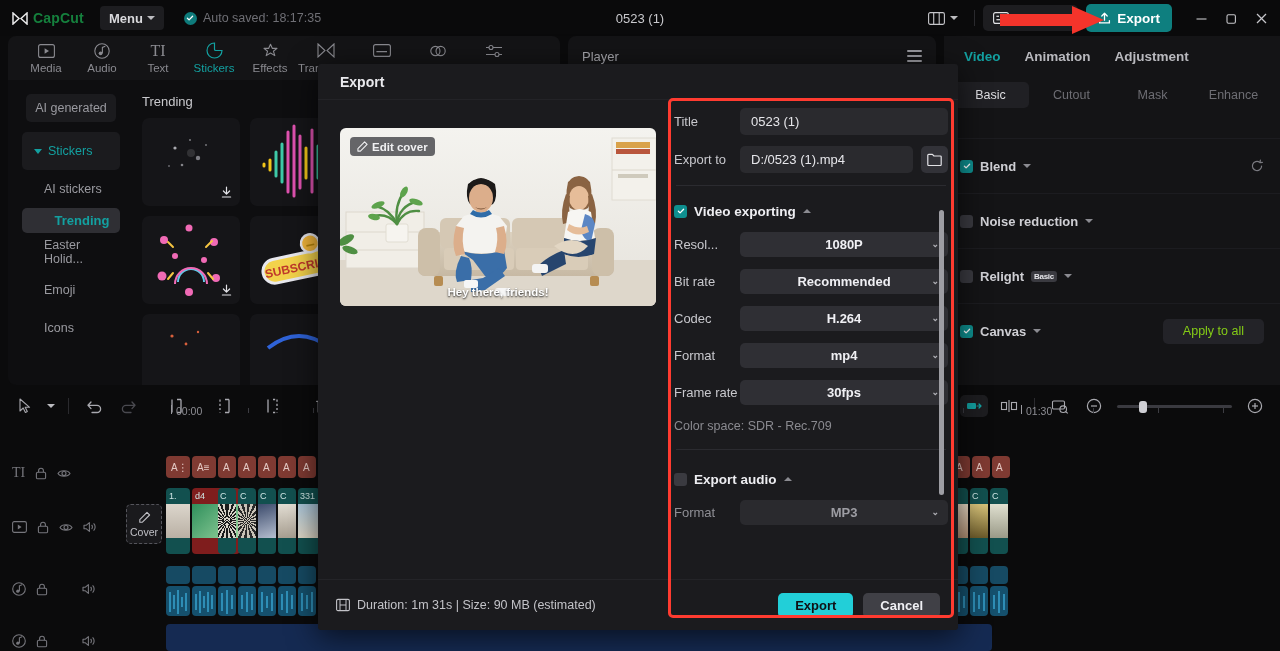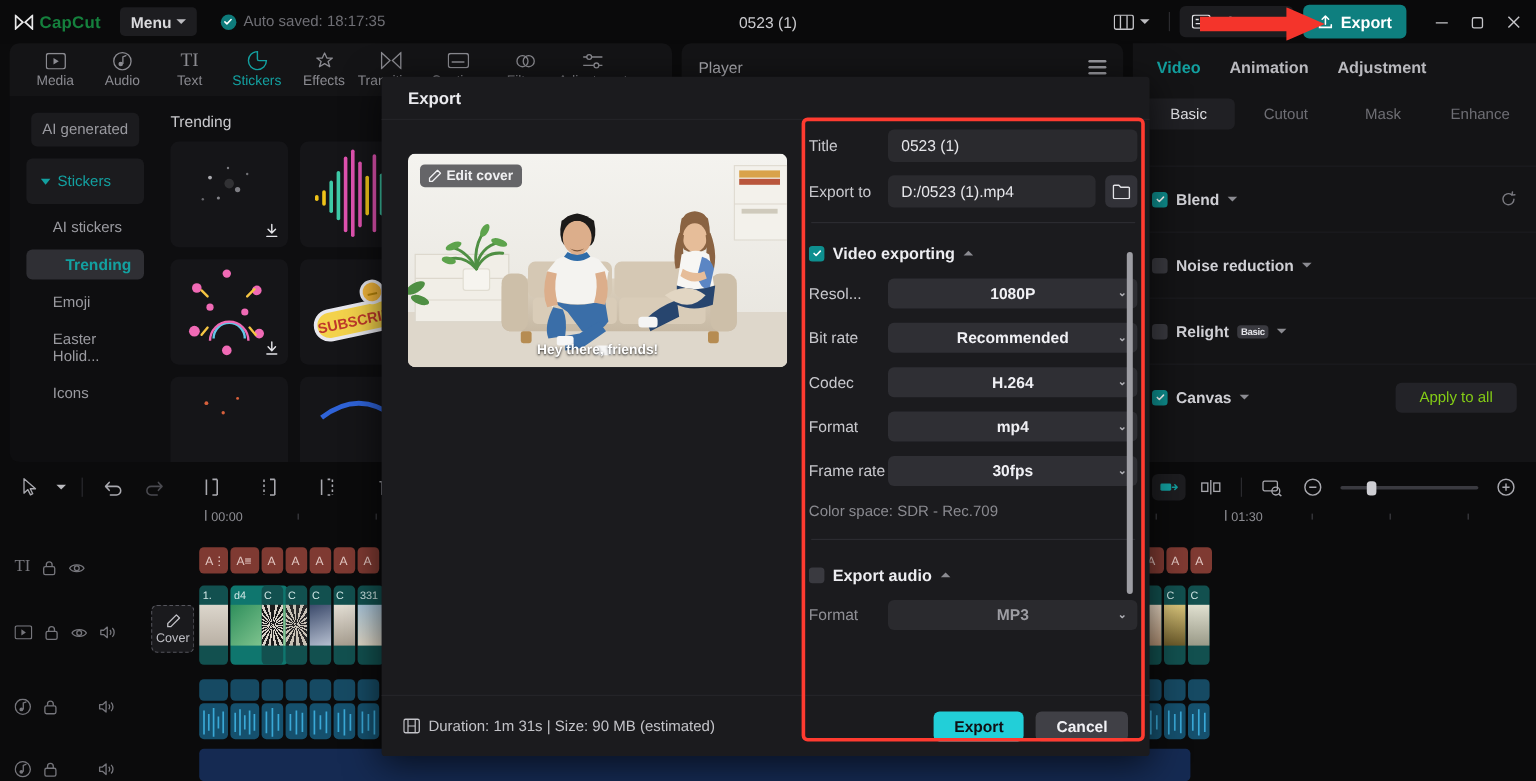--- a/index.html
+++ b/index.html
@@ -97,21 +97,21 @@
   .prow .right{margin-left:auto;display:flex;align-items:center;gap:10px;color:#7a7a80;}
   .applyall{background:#232328;border-radius:5px;height:25px;padding:0 20px;display:flex;align-items:center;font-size:12.5px;color:#84cc16;font-weight:400;}
 
   
   .tltoolbar{position:absolute;left:8px;top:390px;width:1264px;height:32px;display:flex;align-items:center;}
   .tool{width:34px;height:32px;display:flex;align-items:center;justify-content:center;color:#a9a9af;}
   .tool.dim{color:#4a4a50;}
   .tool.act{width:28px;height:22px;border-radius:5px;background:#1d1d20;color:#13a0a0;margin:0 4px;}
   .zslider{width:115px;height:3px;background:#3a3a40;border-radius:2px;position:relative;margin:0 6px;}
   .zknob{position:absolute;left:22px;top:-4px;width:8px;height:12px;background:#cfcfd4;border-radius:3px;}
-  .ruler{position:absolute;left:8px;top:422px;width:1264px;height:22px;}
+  .ruler{position:absolute;left:8px;top:402px;width:1264px;height:22px;}
   .rtick{position:absolute;top:6px;width:1px;height:5px;background:#3d3d43;}
   .rlab{position:absolute;top:3px;font-size:10.5px;color:#8d8d93;}
   .tracks{position:absolute;left:0;top:444px;width:1280px;height:207px;overflow:hidden;}
   .trackhdr{position:absolute;left:12px;width:120px;height:34px;display:flex;align-items:center;gap:10px;color:#76767c;}
   .tclip{position:absolute;border-radius:4px;overflow:hidden;}
   .cover-btn{position:absolute;left:126px;top:60px;width:36px;height:40px;border:1px dashed #55555c;border-radius:5px;display:flex;flex-direction:column;align-items:center;justify-content:center;gap:2px;color:#c0c0c6;font-size:10.5px;background:#1a1a1d;}
 
   
   .overlay{position:absolute;left:318px;top:64px;width:640px;height:566px;background:#1b1b1e;border-radius:3px;box-shadow:0 6px 30px rgba(0,0,0,.65);}
   .dlg-title{height:36px;display:flex;align-items:center;padding-left:22px;font-size:14px;color:#eaeaee;font-weight:600;border-bottom:1px solid #232327;}
@@ -313,24 +313,24 @@
         <i class="tri"></i>
         <span>Stickers</span>
       </div>
       <div class="libitem">
         <span>AI stickers</span>
       </div>
       <div class="libitem sel">
         <span>Trending</span>
       </div>
       <div class="libitem">
+        <span>Easter Holid...</span>
+      </div>
+      <div class="libitem">
         <span>Emoji</span>
-      </div>
-      <div class="libitem">
-        <span>Easter Holid...</span>
       </div>
       <div class="libitem">
         <span>Icons</span>
       </div>
     </div>
     <div class="libgrid">
       <div class="grid-title">Trending</div>
       <div class="cards">
 
         <div class="card">
@@ -784,21 +784,21 @@
             <text x="4" y="15" font-size="10" fill="#e4c9c4" font-family="Liberation Sans, sans-serif">A</text>
           </svg>
         </div>
     </div>
 
     <div>
       <div class="tclip" style="left:166px;top:44px;width:24px;height:66px;background:#12504f">
         <div style="font-size:9px;color:#cfe6e5;padding:3px 3px 0 3px;white-space:nowrap;overflow:hidden">1.</div>
         <div style="position:absolute;left:0;right:0;top:16px;height:34px;background:linear-gradient(#dcd6cc,#b9b0a4)"></div>
       </div>
-      <div class="tclip" style="left:192px;top:44px;width:48px;height:66px;background:#0f766e">
+      <div class="tclip" style="left:192px;top:44px;width:48px;height:66px;background:#7f1d1d">
         <div style="font-size:9px;color:#cfe6e5;padding:3px 3px 0 3px;white-space:nowrap;overflow:hidden">d4</div>
         <div style="position:absolute;left:0;right:0;top:16px;height:34px;background:linear-gradient(135deg,#2f8f5c,#9bd6a0)"></div>
       </div>
       <div class="tclip" style="left:218px;top:44px;width:18px;height:66px;background:#12504f">
         <div style="font-size:9px;color:#cfe6e5;padding:3px 2px 0 2px;white-space:nowrap;overflow:hidden">C</div>
         <div style="position:absolute;left:0;right:0;top:16px;height:34px;background:repeating-conic-gradient(#1b1b1b 0 8deg,#d8d2c8 8deg 16deg)"></div>
       </div>
       <div class="tclip" style="left:238px;top:44px;width:18px;height:66px;background:#12504f">
         <div style="font-size:9px;color:#cfe6e5;padding:3px 2px 0 2px;white-space:nowrap;overflow:hidden">C</div>
         <div style="position:absolute;left:0;right:0;top:16px;height:34px;background:repeating-conic-gradient(from 20deg,#2a2a2a 0 10deg,#c8c2b6 10deg 20deg)"></div>

